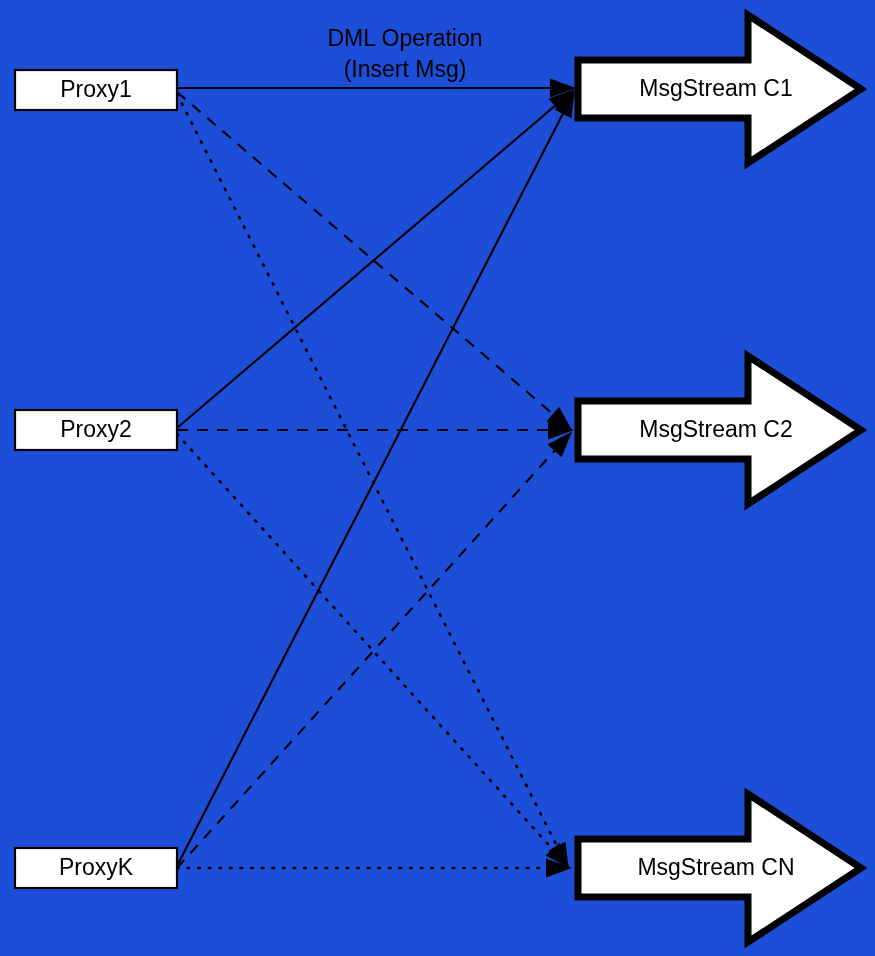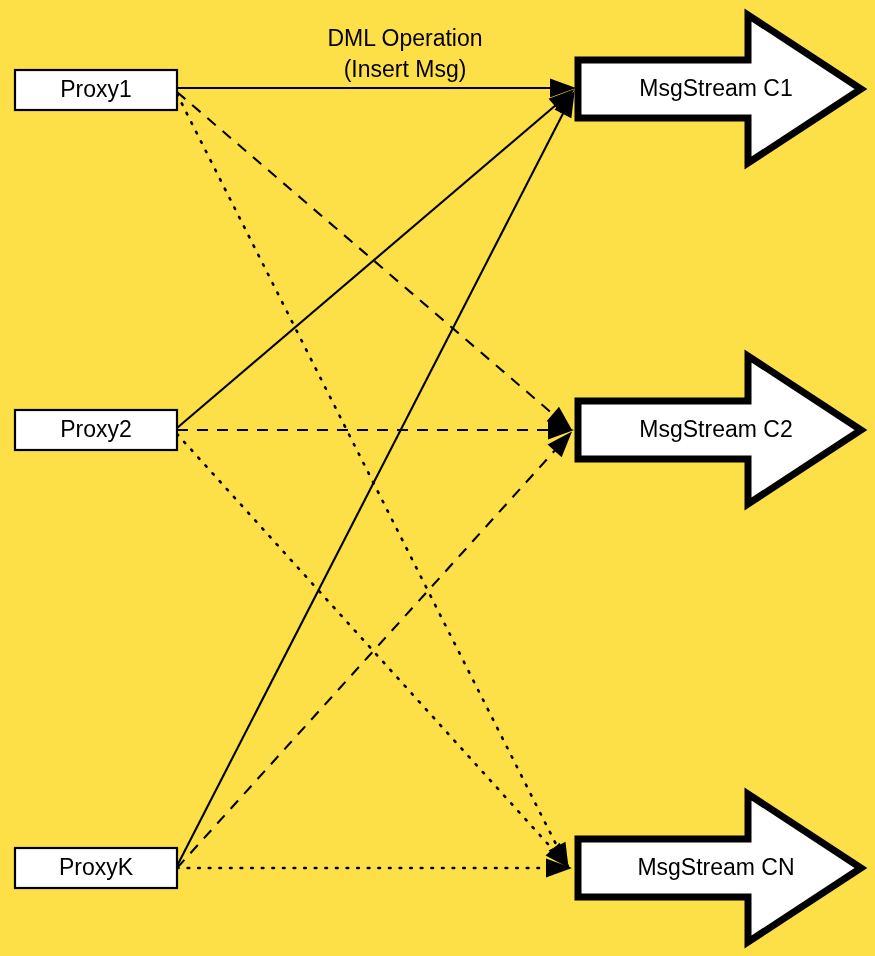--- a/index.html
+++ b/index.html
@@ -11,21 +11,21 @@
   body {
     font-family: "Liberation Sans", sans-serif;
     width: 875px;
     height: 956px;
     overflow: hidden;
   }
   #diagram-root {
     position: relative;
     width: 875px;
     height: 956px;
-    background: #fde047;
+    background: #1d4ed8;
   }
   svg#diagram-svg {
     display: block;
     width: 875px;
     height: 956px;
   }
   .node-box-rect {
     fill: #ffffff;
     stroke: #000000;
     stroke-width: 2.2;

